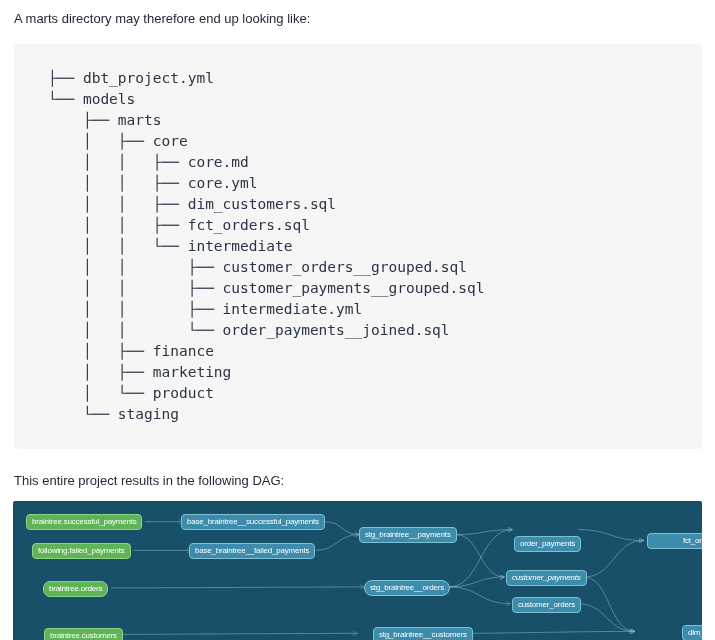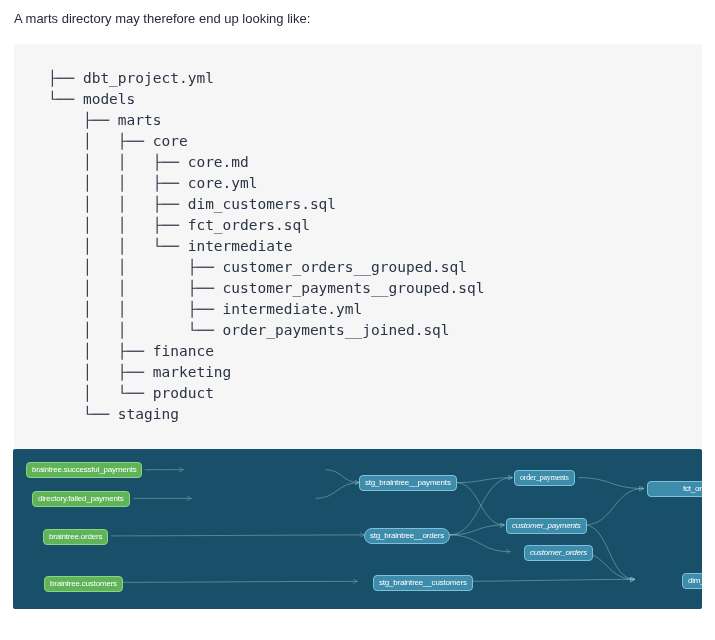--- a/index.html
+++ b/index.html
@@ -85,20 +85,21 @@
     │   │       ├── customer_orders__grouped.sql
     │   │       ├── customer_payments__grouped.sql
     │   │       ├── intermediate.yml
     │   │       └── order_payments__joined.sql
     │   ├── finance
     │   ├── marketing
     │   └── product
     └── staging</pre>
   </div>
 
+  <p class="para second">This entire project results in the following DAG:</p>
 
   <div class="dag-image">
     <svg class="dag-edges" width="689" height="162" viewBox="0 0 689 162">
         <defs>
           <marker id="arrow" viewBox="0 0 8 8" refX="7" refY="4" markerWidth="5" markerHeight="5" orient="auto-start-reverse">
             <path d="M0,0 L8,4 L0,8 z" fill="#b8dcea" fill-opacity="0.5"></path>
           </marker>
         </defs>
         <path marker-end="url(#arrow)" d="M129,21 C148.5,21 148.5,21 168,21"></path>
         <path marker-end="url(#arrow)" d="M118,50 C147,50 147,50 176,50"></path>
@@ -112,26 +113,28 @@
         <path marker-end="url(#arrow)" d="M437,87 C465,87 465,77 493,77"></path>
         <path marker-end="url(#arrow)" d="M437,87 C468,87 468,104 499,104"></path>
         <path marker-end="url(#arrow)" d="M568,29 C601,29 601,40 634,40"></path>
         <path marker-end="url(#arrow)" d="M574,77 C604,77 604,40 634,40"></path>
         <path marker-end="url(#arrow)" d="M574,77 C599.5,77 599.5,132 625,132"></path>
         <path marker-end="url(#arrow)" d="M568,104 C596.5,104 596.5,132 625,132"></path>
         <path marker-end="url(#arrow)" d="M444,134 C499,134 570,132 625,132"></path>
       </svg>
 
   <div class="dag-node source" style="left: 13px; top: 13px;">braintree.successful_payments</div>
-      <div class="dag-node source" style="left: 19px; top: 42px;">directory.failed_payments</div>
+      <div class="dag-node model" style="left: 168px; top: 13px;">base_braintree__successful_payments</div>
+      <div class="dag-node source" style="left: 19px; top: 42px;">following.failed_payments</div>
+      <div class="dag-node model" style="left: 176px; top: 42px;">base_braintree__failed_payments</div>
       <div class="dag-node model" style="left: 346px; top: 26px;">stg_braintree__payments</div>
-      <div class="dag-node model" style="left: 501px; top: 21px; font-family: Liberation Serif, serif;">order_payments</div>
+      <div class="dag-node model" style="left: 501px; top: 35px;">order_payments</div>
       <div class="dag-node model" style="left: 634px; top: 32px; padding-left: 35px;">fct_orders</div>
-      <div class="dag-node source" style="left: 30px; top: 80px;">braintree.orders</div>
+      <div class="dag-node source" style="left: 30px; top: 80px; border-radius: 7px;">braintree.orders</div>
       <div class="dag-node model" style="left: 351px; top: 79px; border-radius: 8px;">stg_braintree__orders</div>
       <div class="dag-node model" style="left: 493px; top: 69px; font-style: italic;">customer_payments</div>
-      <div class="dag-node model" style="left: 511px; top: 96px; font-style: italic;">customer_orders</div>
+      <div class="dag-node model" style="left: 499px; top: 96px;">customer_orders</div>
       <div class="dag-node source" style="left: 31px; top: 127px;">braintree.customers</div>
       <div class="dag-node model" style="left: 344px; top: 126px; margin-left: 16px;">stg_braintree__customers</div>
       <div class="dag-node model" style="left: 625px; top: 124px; margin-left: 44px;">dim_customers</div>
     </div>
 
 </div>
 
 </body></html>

